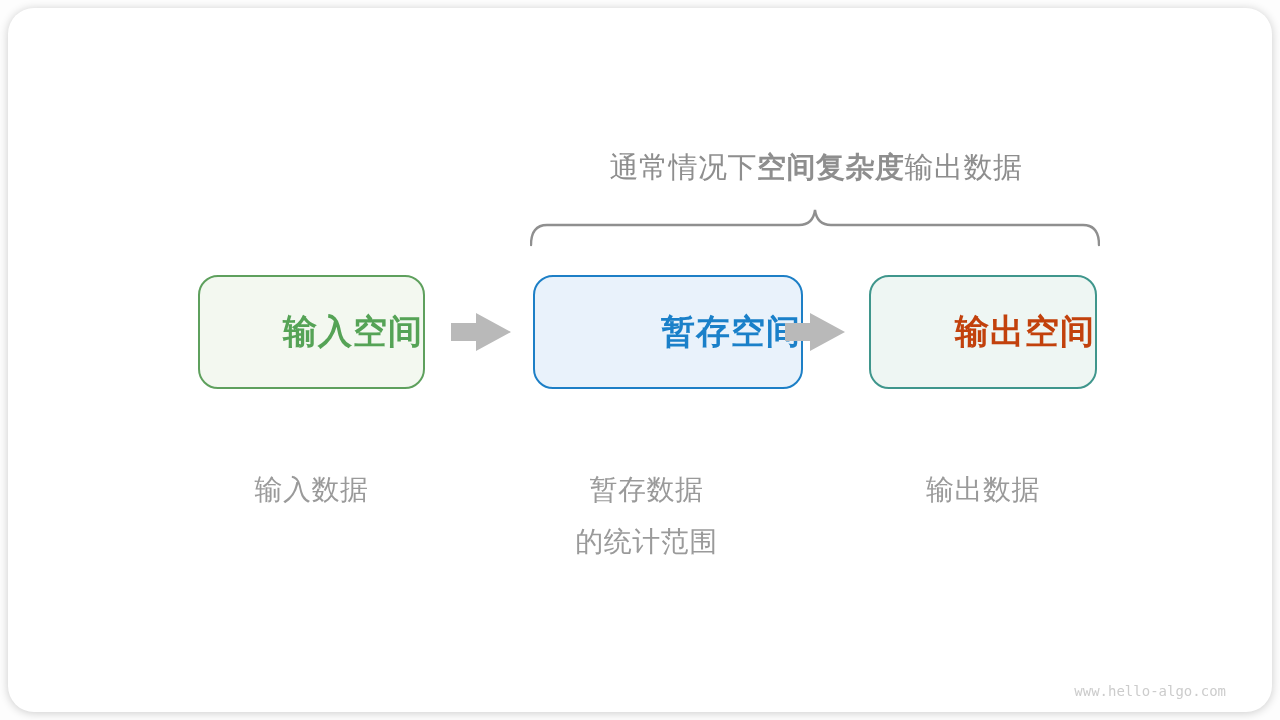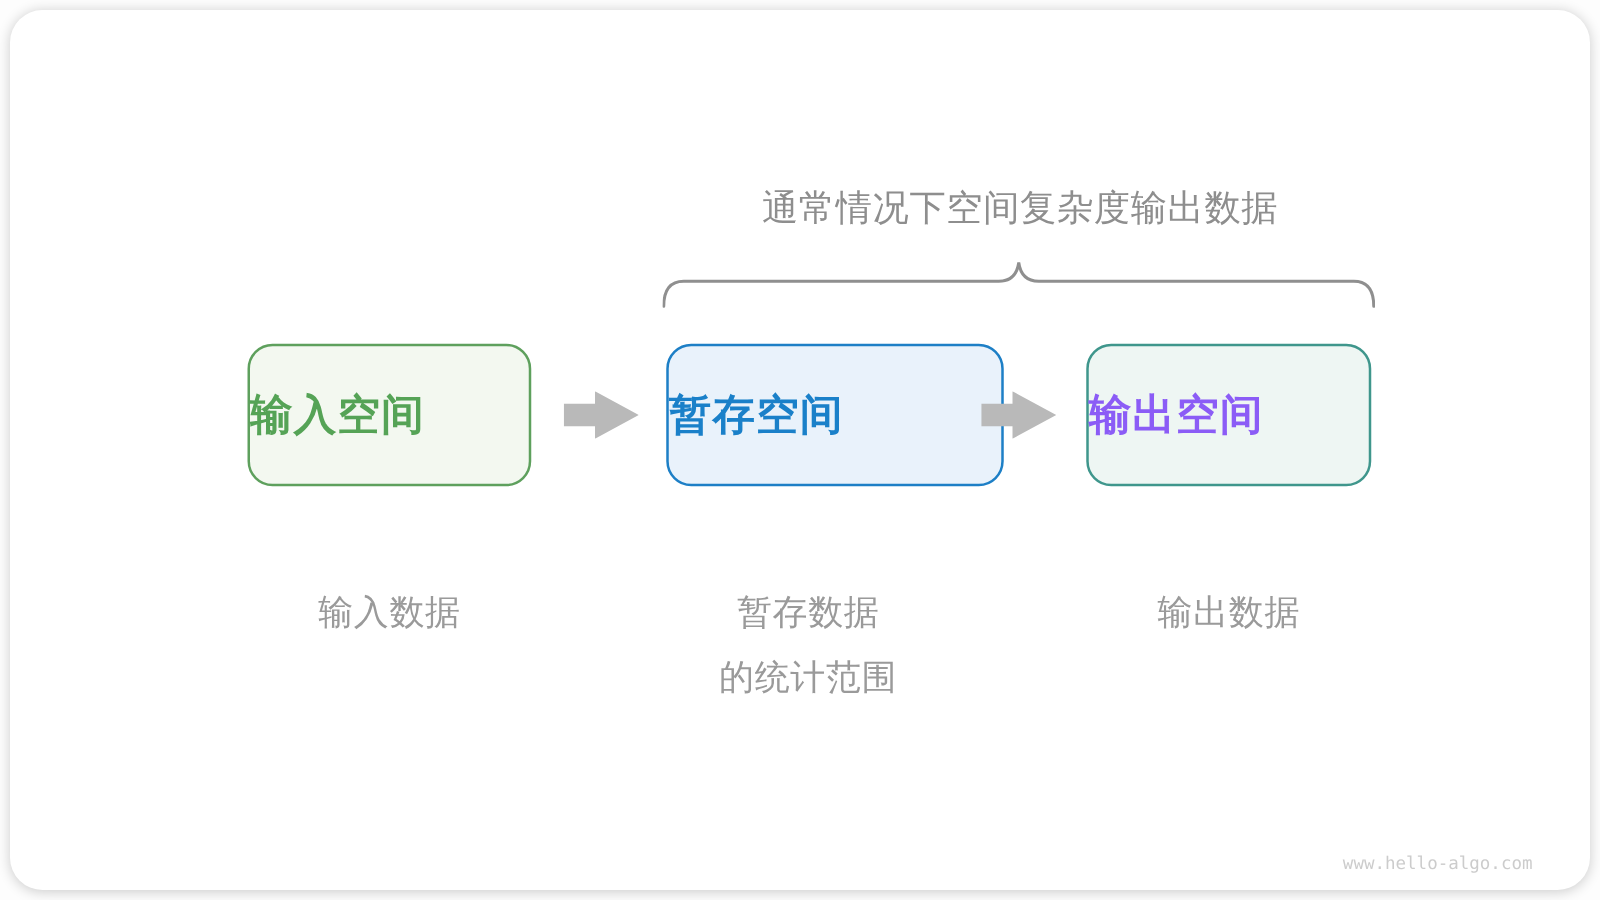--- a/index.html
+++ b/index.html
@@ -27,36 +27,36 @@
     position: absolute;
     left: 520px; top: 143px;
     width: 576px;
     text-align: center;
     font-size: 29px;
     line-height: 33px;
     color: var(--title-color, #8e8e8e);
     letter-spacing: 0.5px;
     white-space: nowrap;
   }
-  .diagram-title .em { font-weight: normal; }
+  .diagram-title .em { font-weight: bold; }
   .brace {
     position: absolute;
     left: 522px; top: 199px;
     width: 570px; height: 40px;
   }
   .space-box {
     position: absolute;
     top: 267px;
     height: 114px;
     border: 2.5px solid;
     border-radius: 20px;
     box-sizing: border-box;
     display: flex;
     align-items: center;
-    justify-content: flex-start;
+    justify-content: flex-end;
     font-size: 34px;
     font-weight: bold;
     letter-spacing: 1px;
   }
   .box-input  { left: 190px; width: 227px; }
   .box-temp   { left: 525px; width: 270px; }
   .box-output { left: 861px; width: 228px; }
   .arrow {
     position: absolute;
     top: 305px;
@@ -108,21 +108,21 @@
     </svg>
 
     <div class="space-box box-temp" style="border-color: rgb(29, 127, 198); background: rgb(233, 242, 251); color: rgb(26, 128, 201);">
       <span>暂存空间</span>
     </div>
 
     <svg class="arrow arrow-2" viewBox="0 0 60 38">
       <polygon points="0,10 25,10 25,0 60,19 25,38 25,28 0,28" fill="#b9b9b9"></polygon>
     </svg>
 
-    <div class="space-box box-output" style="border-color: rgb(63, 150, 140); background: rgb(238, 246, 243); color: #8b5cf6;">
+    <div class="space-box box-output" style="border-color: rgb(63, 150, 140); background: rgb(238, 246, 243); color: #c2410c;">
       <span>输出空间</span>
     </div>
 
     <div class="note note-input">输入数据</div>
 
     <div class="note note-temp">
       <div>暂存数据</div>
       <div>的统计范围</div>
     </div>
 

